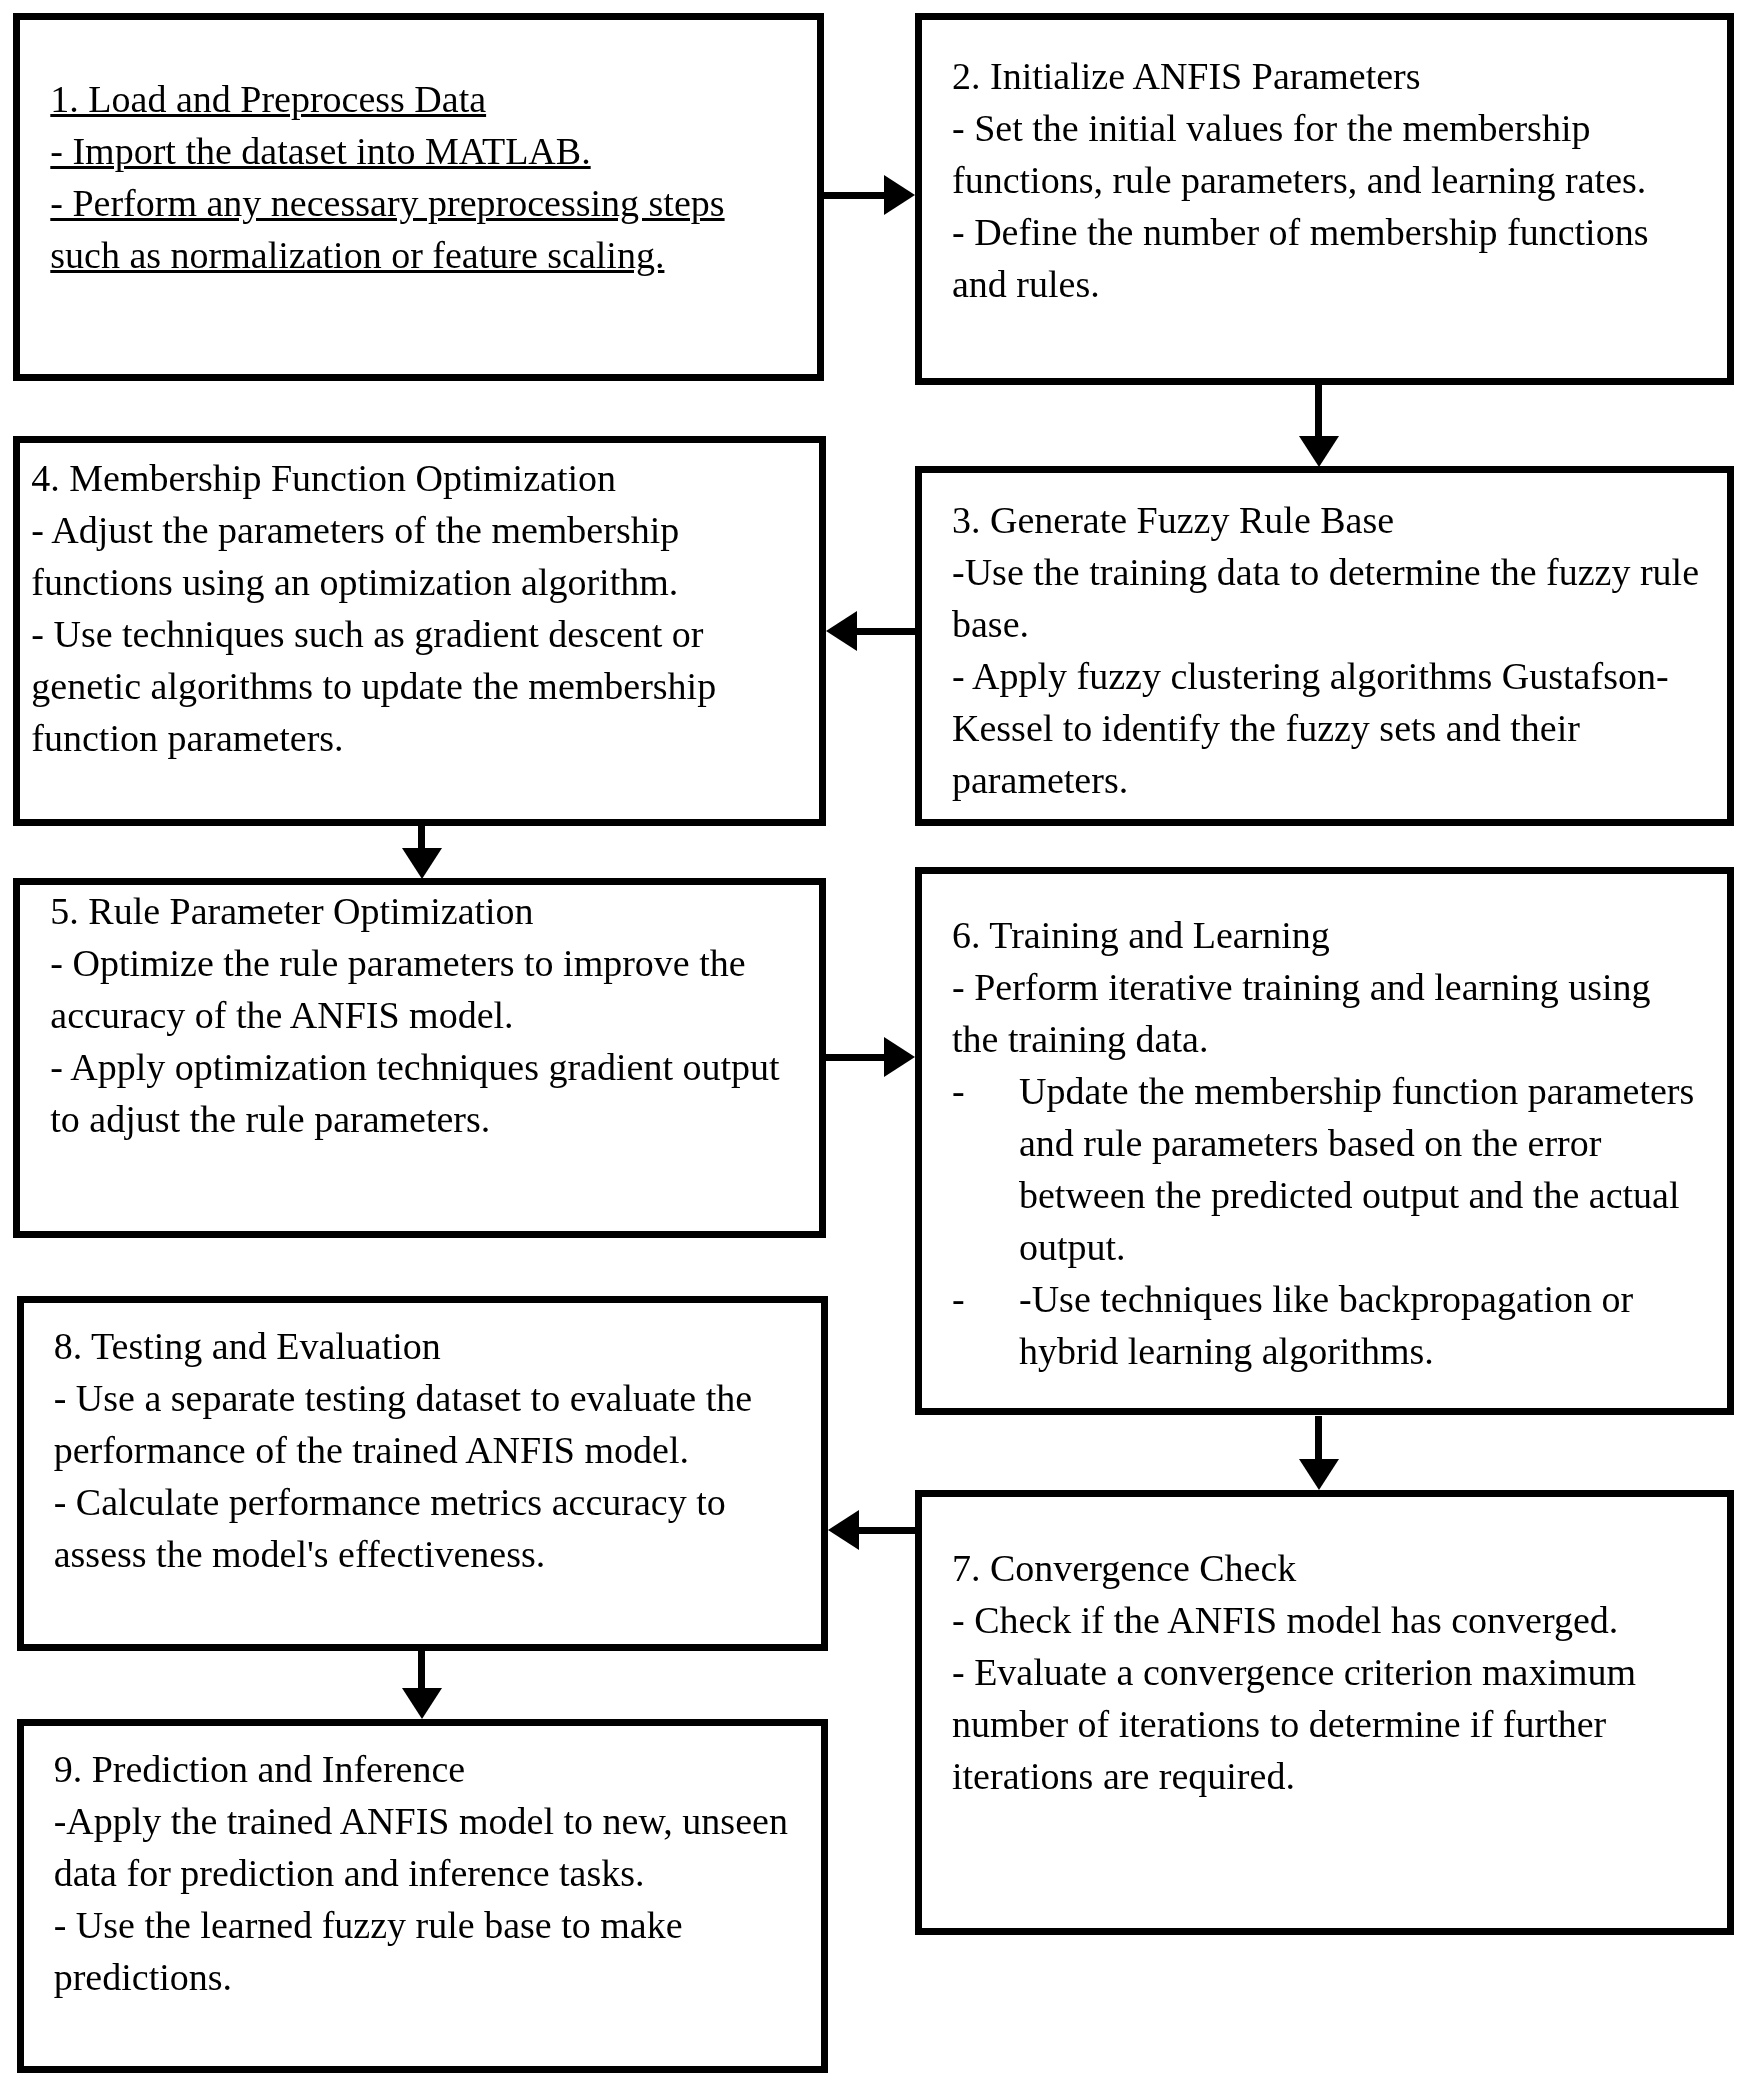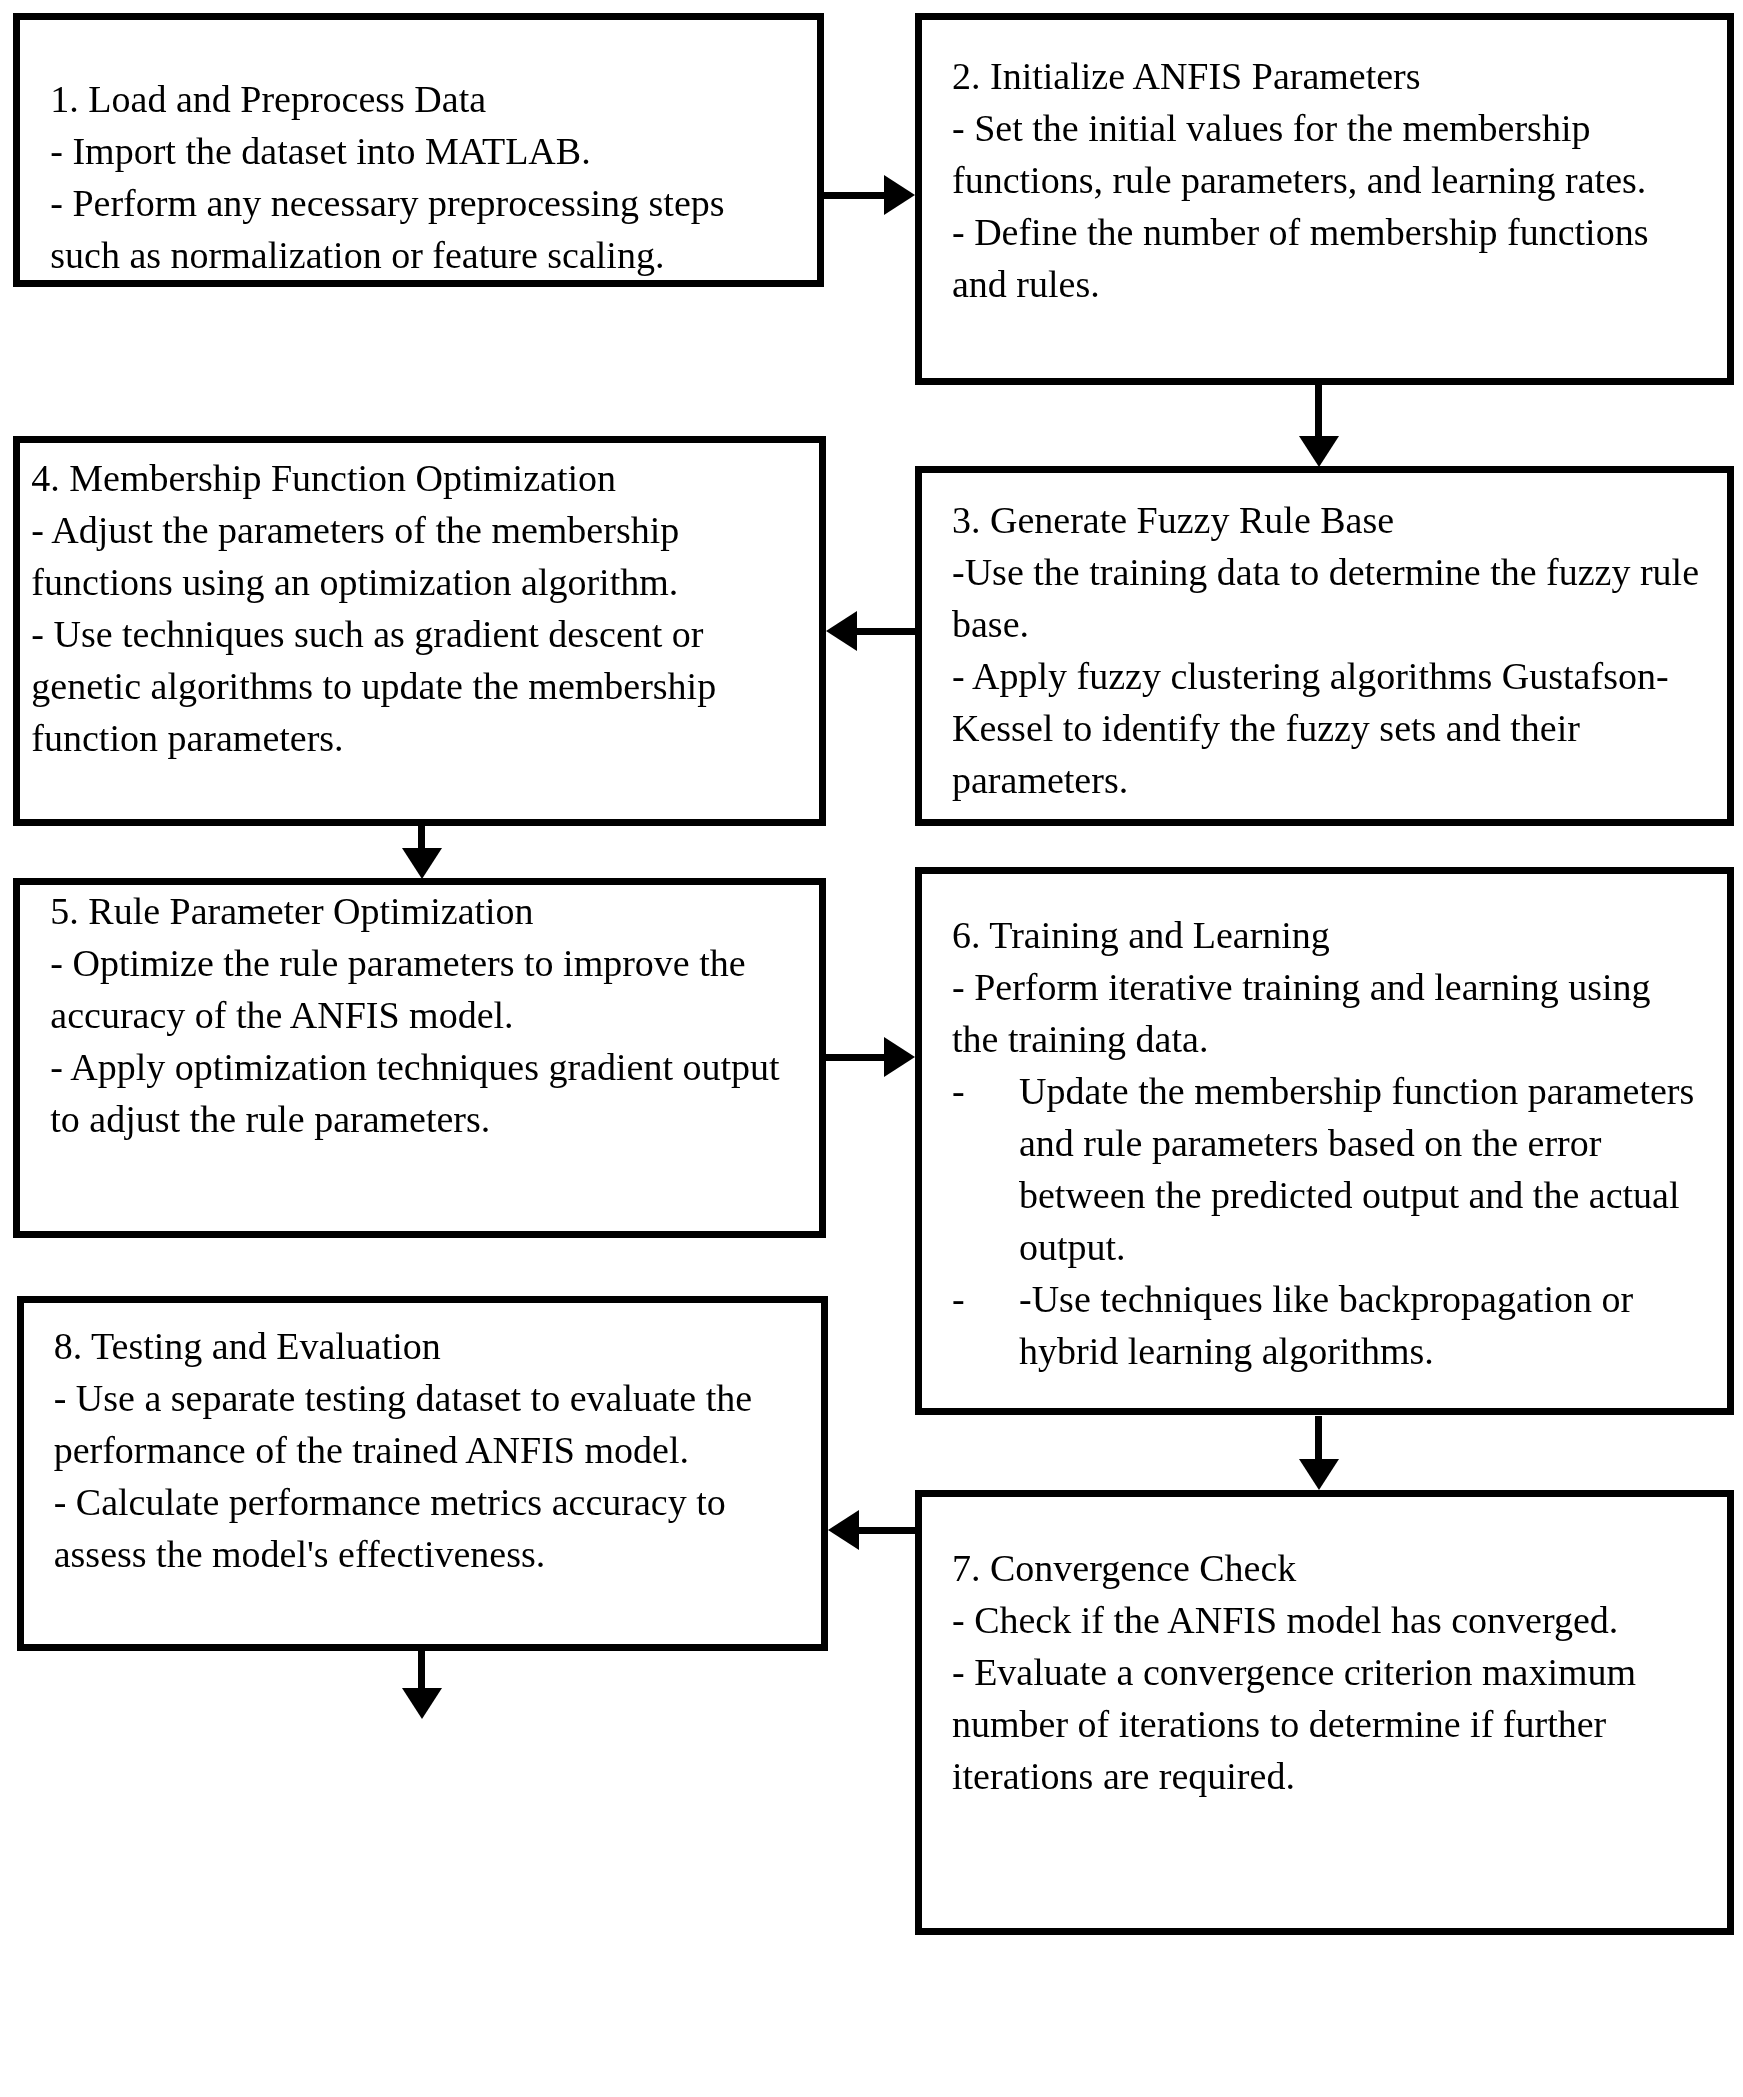--- a/index.html
+++ b/index.html
@@ -22,21 +22,21 @@
     overflow:hidden;
   }
   .box .content { padding:0 27px 0 30px; }
   .box p { margin:0; }
 
   
   p.hang { padding-left:67px; }
   p.hang .marker { display:inline-block; width:67px; margin-left:-67px; }
 
   
-  #box1 { left:13.3px;   top:13.3px;   width:811px; height:274px; } #box1 .content { padding-top:53px; }
+  #box1 { left:13.3px;   top:13.3px;   width:811px; height:368px;text-decoration:underline; } #box1 .content { padding-top:53px; }
   #box2 { left:915px; top:13.3px;   width:819px; height:372px; } #box2 .content { padding-top:30px; }
   #box3 { left:915px; top:466px;  width:819px; height:360px; } #box3 .content { padding-top:21.3px; }
   #box4 { left:13.3px;   top:436px;  width:813px; height:390px; } #box4 .content { padding-top:9.3px;padding-left:11px; }
   #box5 { left:13.3px;   top:878px; width:813px; height:360px; } #box5 .content { }
   #box6 { left:915px; top:867px; width:819px; height:548px; } #box6 .content { padding-top:35px; }
   #box7 { left:915px; top:1490px; width:819px; height:445px; } #box7 .content { padding-top:45px; }
   #box8 { left:16.7px;   top:1296px; width:811px; height:355px; } #box8 .content { padding-top:17.3px; }
   #box9 { left:16.7px;   top:1719px; width:811px; height:354px; } #box9 .content { padding-top:17.3px; }
 
   
@@ -134,20 +134,27 @@
   </div>
 
   <div class="box" id="box8">
     <div class="content">
       <p>8. Testing and Evaluation</p>
       <p>- Use a separate testing dataset to evaluate the performance of the trained ANFIS model.</p>
       <p>- Calculate performance metrics accuracy to assess the model's effectiveness.</p>
     </div>
   </div>
 
+  <div class="box" id="box9">
+    <div class="content">
+      <p>9. Prediction and Inference</p>
+      <p>-Apply the trained ANFIS model to new, unseen data for prediction and inference tasks.</p>
+      <p>- Use the learned fuzzy rule base to make predictions.</p>
+    </div>
+  </div>
 
   <div id="a12">
     <div class="al"></div>
     <div class="ah right"></div>
   </div>
   <div id="a23">
     <div class="al"></div>
     <div class="ah down"></div>
   </div>
   <div id="a34">

